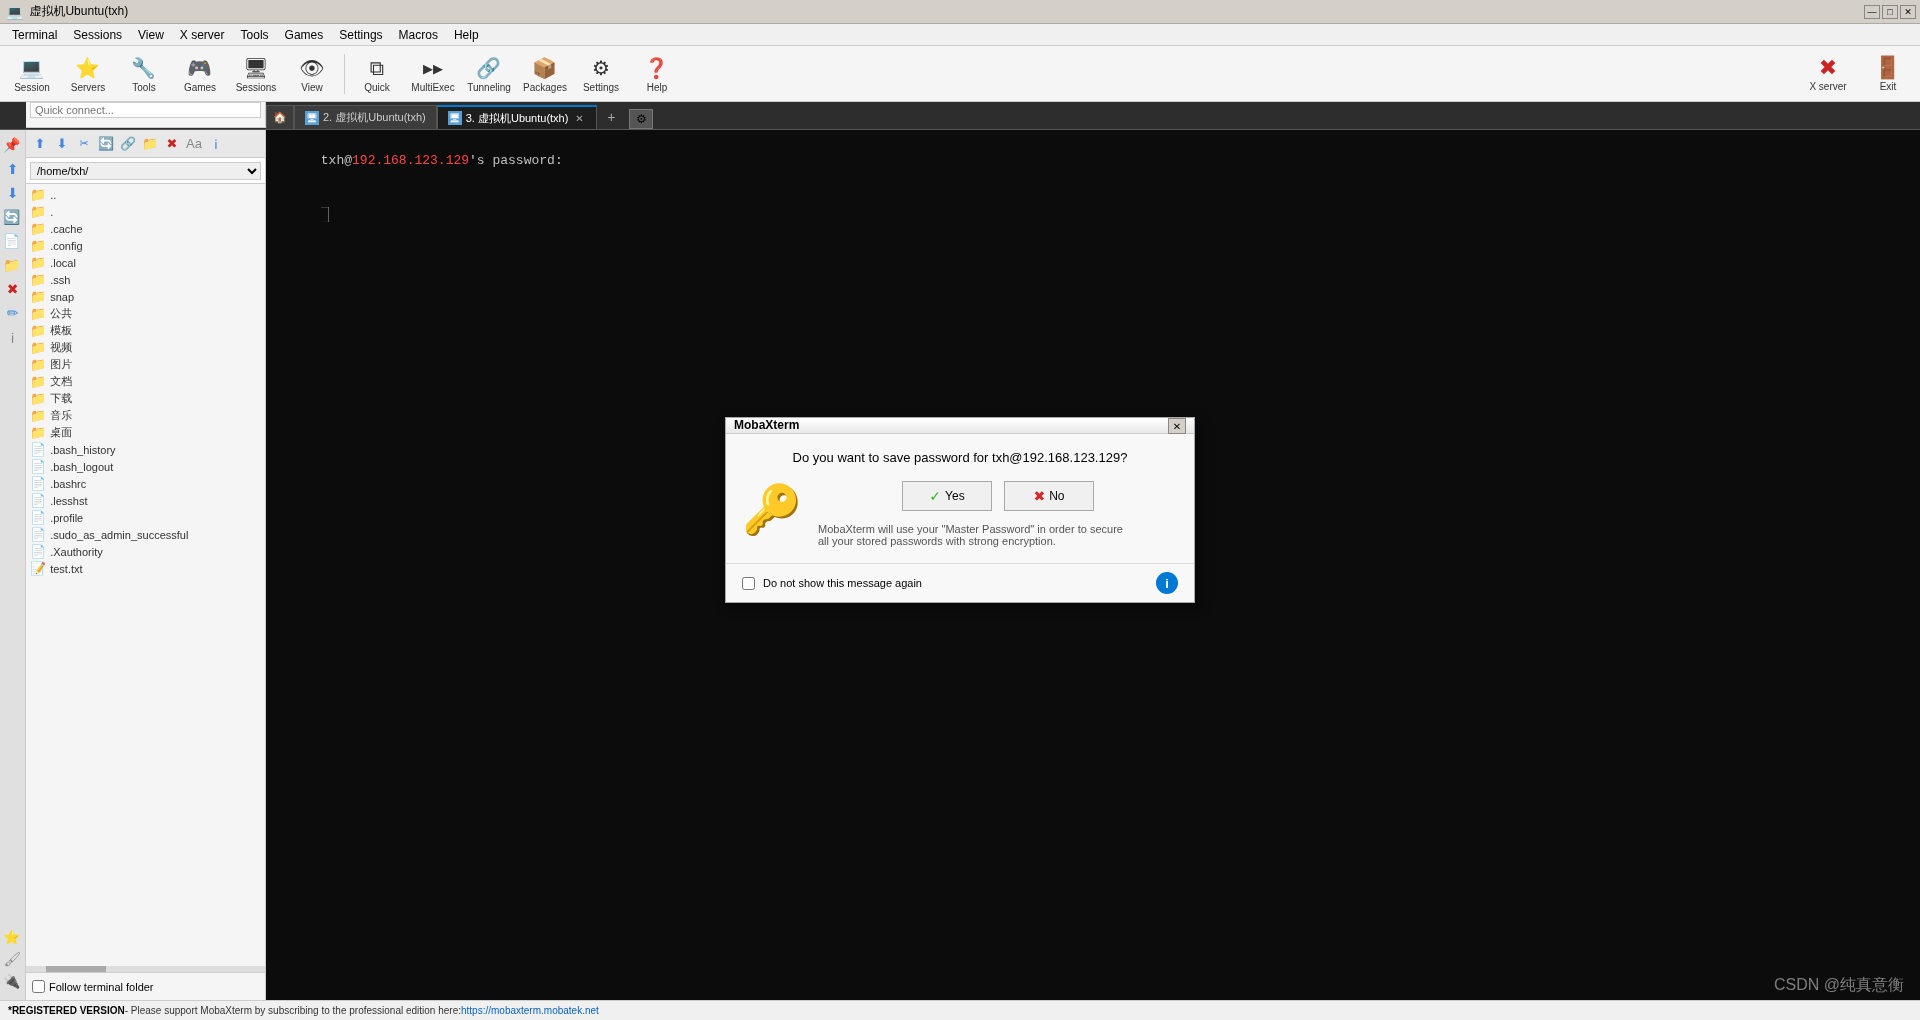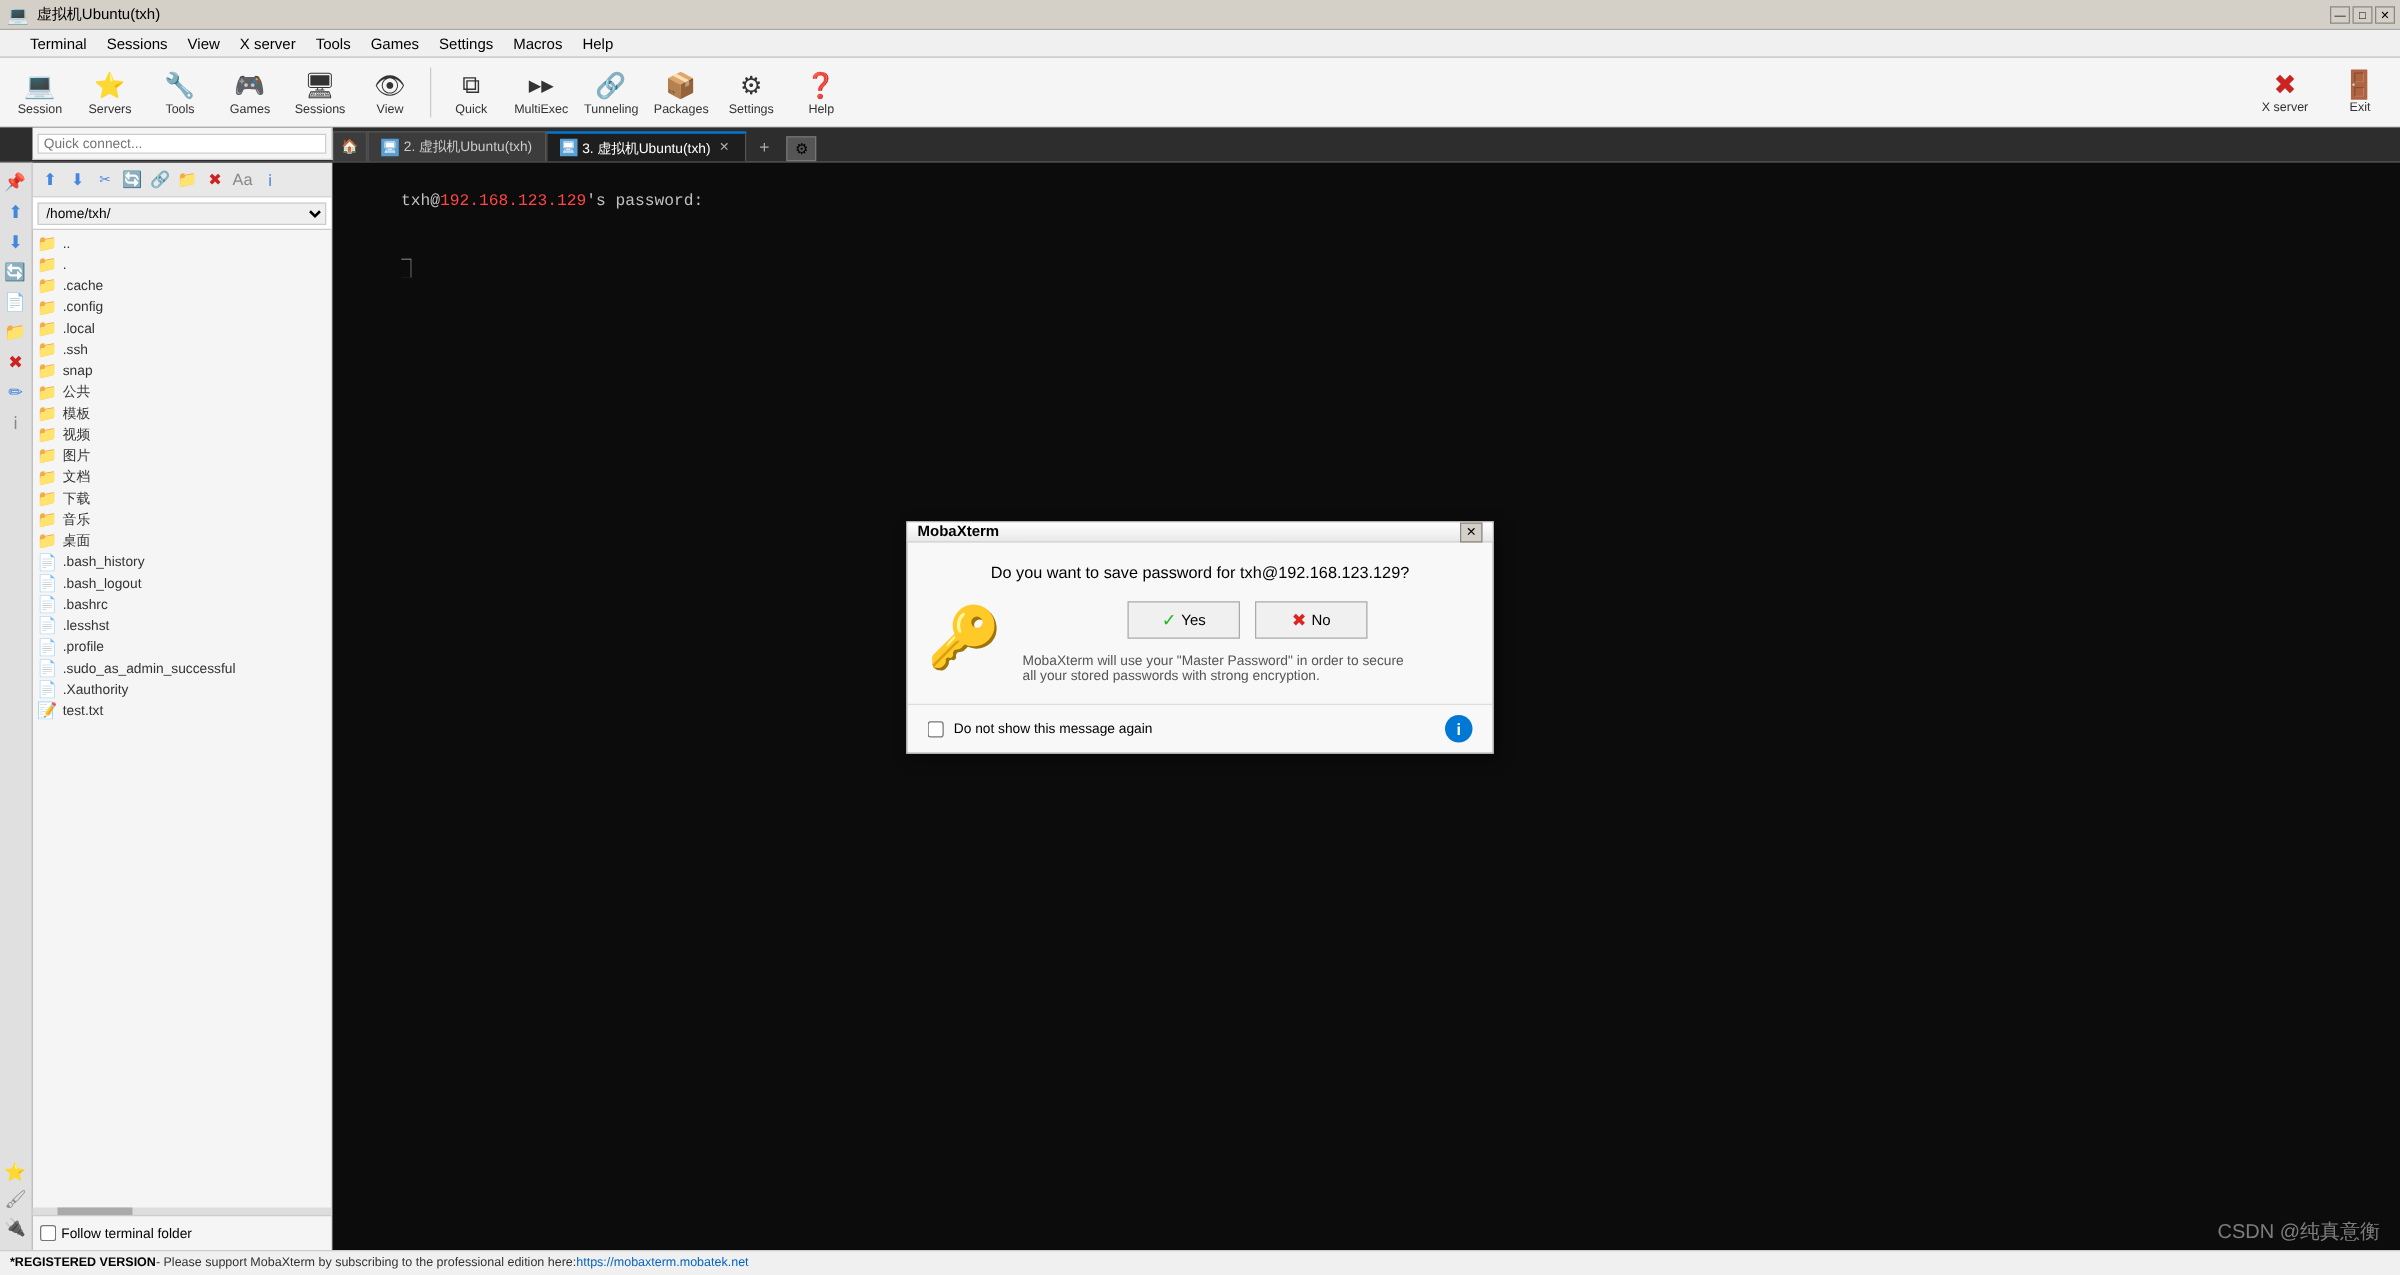--- a/index.html
+++ b/index.html
@@ -43,21 +43,21 @@
       align-items: center;
       justify-content: center;
     }
 
     
     #menu-bar {
       background: #f0f0f0;
       height: 22px;
       display: flex;
       align-items: center;
-      padding: 0 16px;
+      padding: 0 4px;
       border-bottom: 1px solid #ccc;
     }
     .menu-item {
       padding: 2px 8px;
       font-size: 12px;
       color: #000;
       cursor: pointer;
     }
 
     
@@ -113,21 +113,21 @@
       cursor: pointer;
       width: 52px;
     }
 
     
     #quick-connect-bar {
       background: #f5f5f5;
       height: 26px;
       width: 240px;
       display: flex;
-      align-items: center;
+      align-items: flex-start;
       padding: 0 4px;
       border-right: 1px solid #ccc;
       border-bottom: 1px solid #ccc;
       position: absolute;
       top: 102px;
       left: 0;
       z-index: 10;
     }
     #quick-connect-bar input {
       flex: 1;

